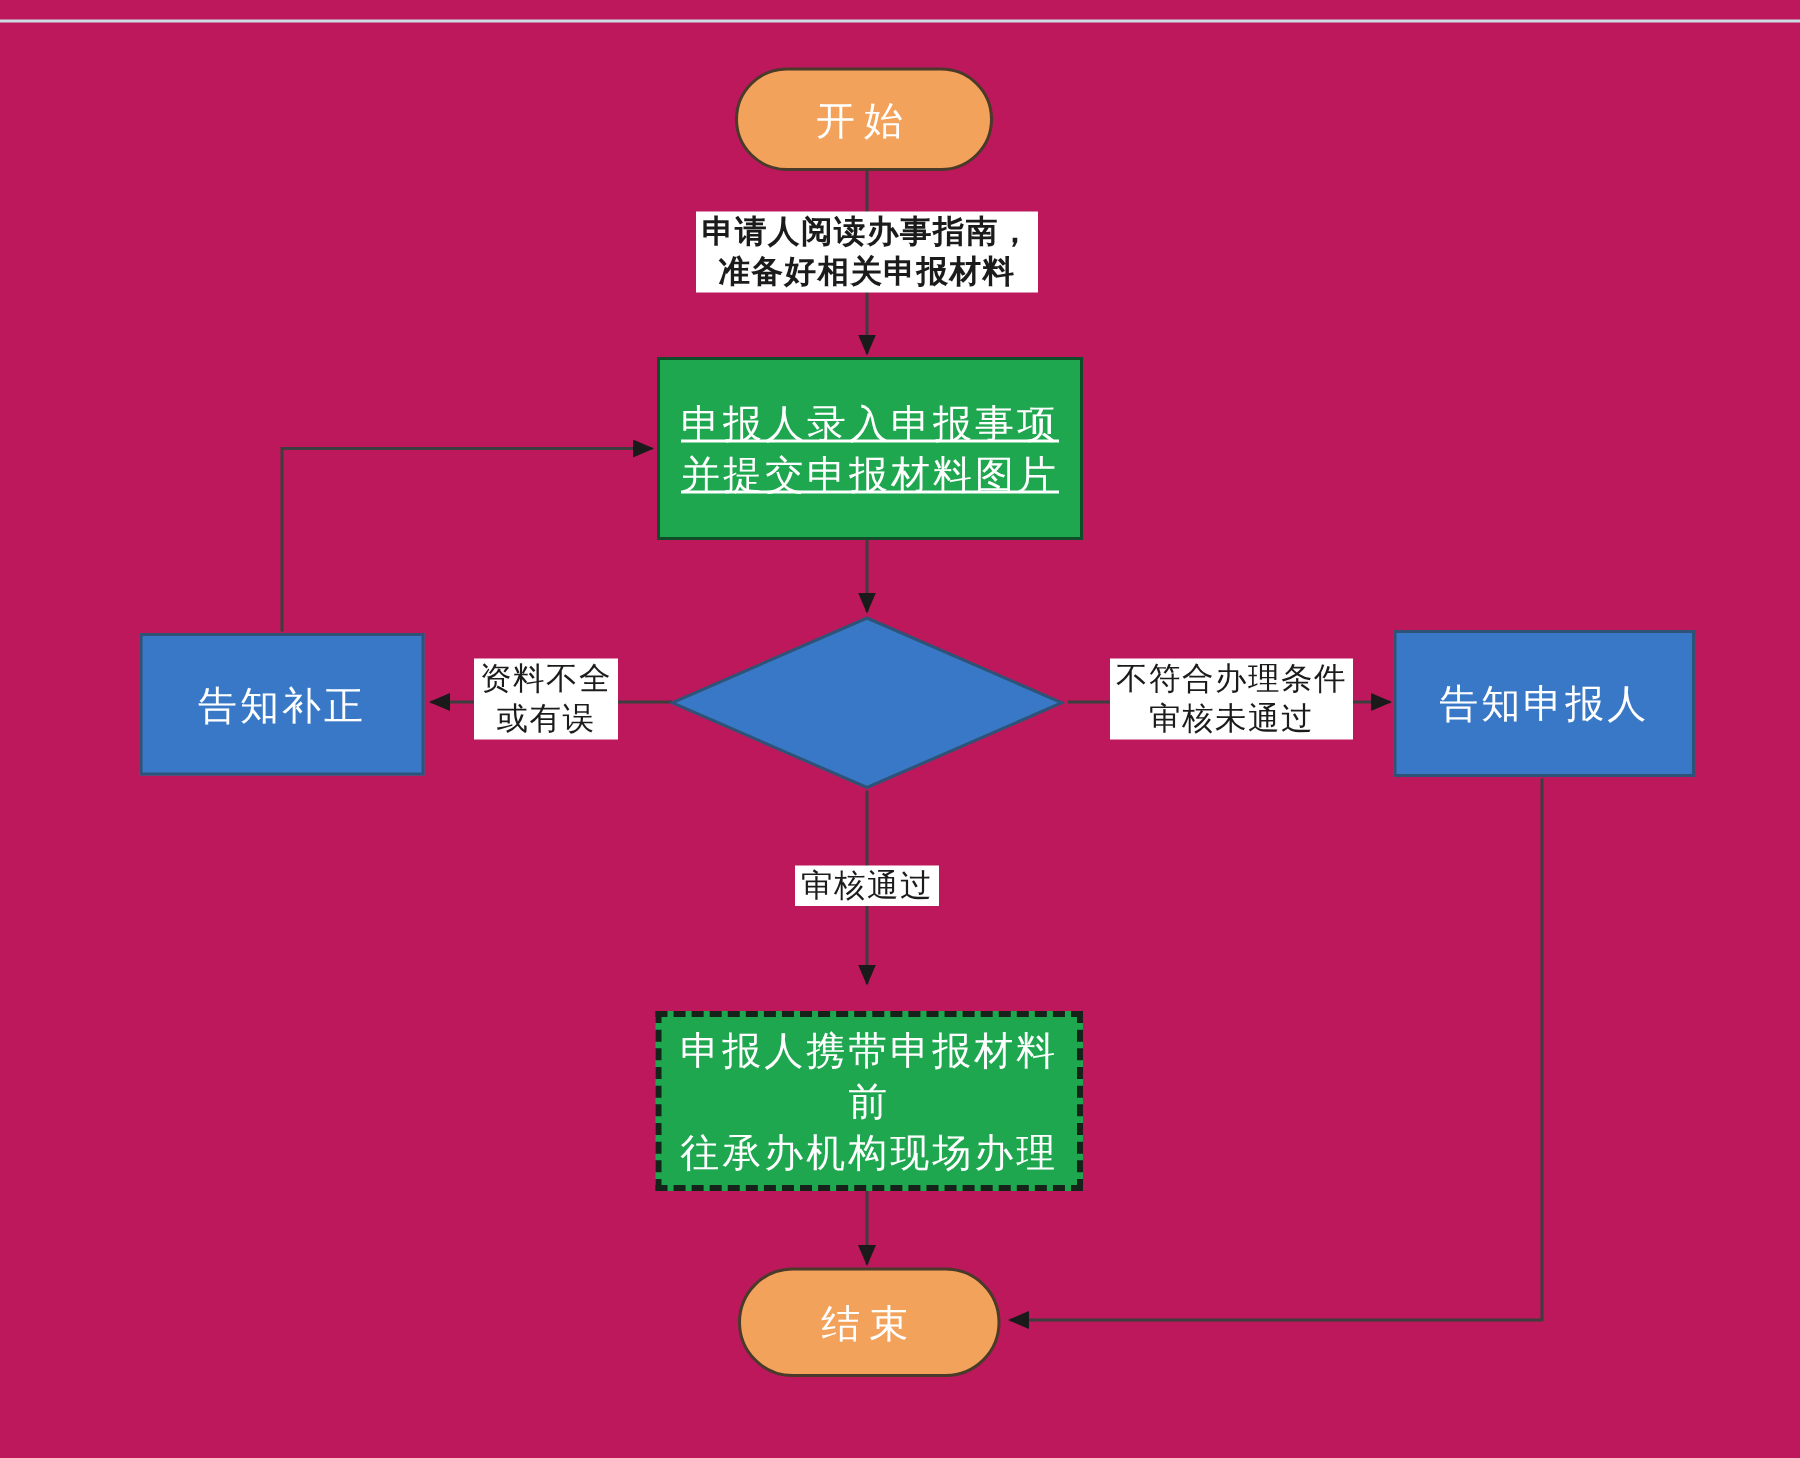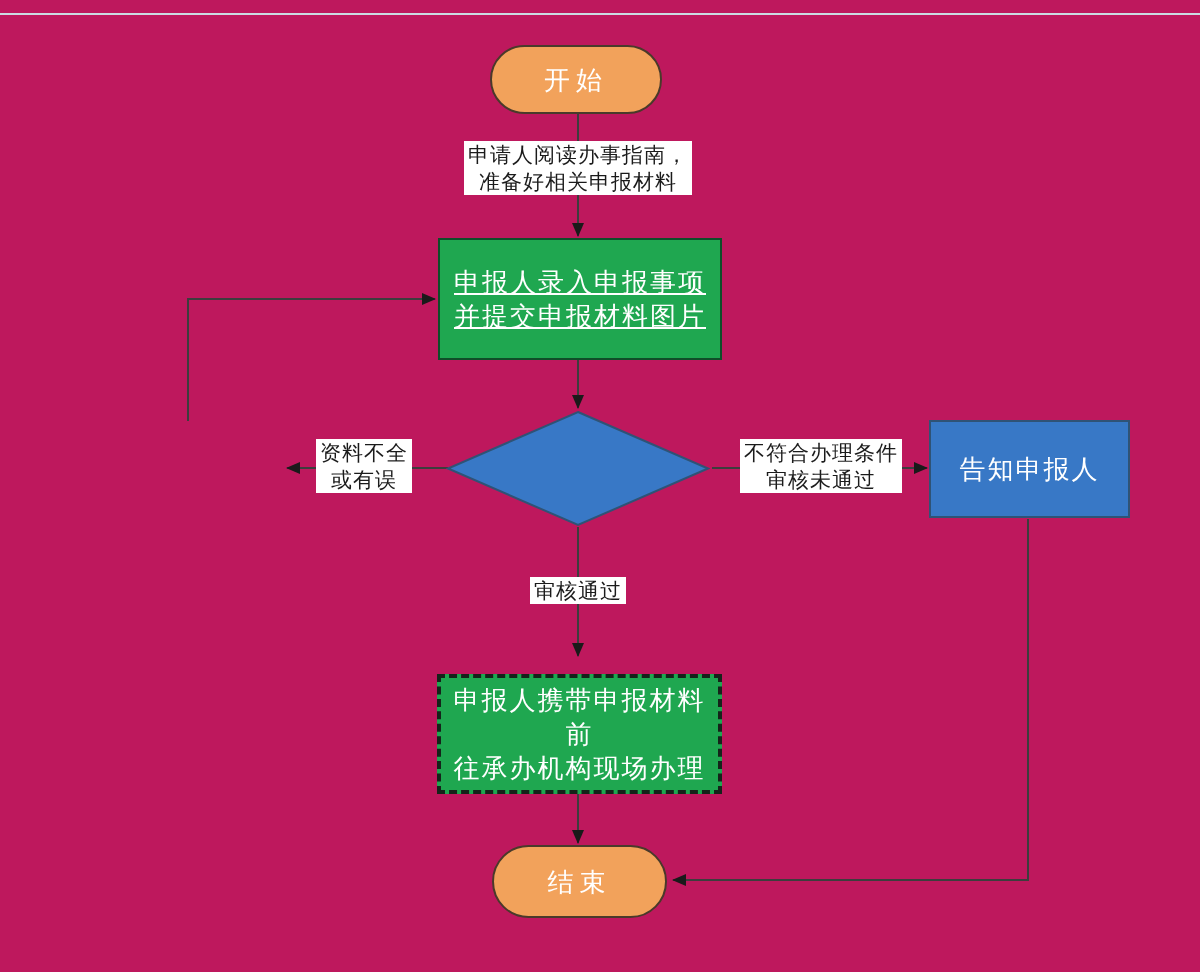--- a/index.html
+++ b/index.html
@@ -122,35 +122,38 @@
     <span>申报人录入申报事项
 并提交申报材料图片</span>
   </div>
 
   <div class="diamond-wrap" style="left:446px; top:410px; width:264px; height:117px;">
     <svg width="264" height="117" viewBox="0 0 264 117">
       <polygon points="132,2 262,58.5 132,115 2,58.5" fill="var(--blue, #3878C6)" stroke="var(--blue_border, #2f5376)" stroke-width="2"></polygon>
     </svg>
   </div>
 
+  <div class="node io-box" style="left:93px; top:422px; width:190px; height:95px;">
+    <span>告知补正</span>
+  </div>
 
   <div class="node io-box" style="left:929px; top:420px; width:201px; height:98px;">
     <span>告知申报人</span>
   </div>
 
   <div class="node process-dashed" style="left:437px; top:674px; width:285px; height:120px;">
     <span>申报人携带申报材料前
 往承办机构现场办理</span>
   </div>
 
   <div class="node stadium" style="left:492px; top:845px; width:175px; height:73px;">
     <span>结束</span>
   </div>
 
-  <div class="edge-label" style="left:578px; top:141px;">申请人阅读办事指南，
+  <div class="edge-label" style="left:578px; top:141px;font-weight:bold;">申请人阅读办事指南，
 准备好相关申报材料</div>
 
   <div class="edge-label" style="left:364px; top:439px;">资料不全
 或有误</div>
 
   <div class="edge-label" style="left:821px; top:439px;">不符合办理条件
 审核未通过</div>
 
   <div class="edge-label" style="left:578px; top:577px;">审核通过</div>
 

